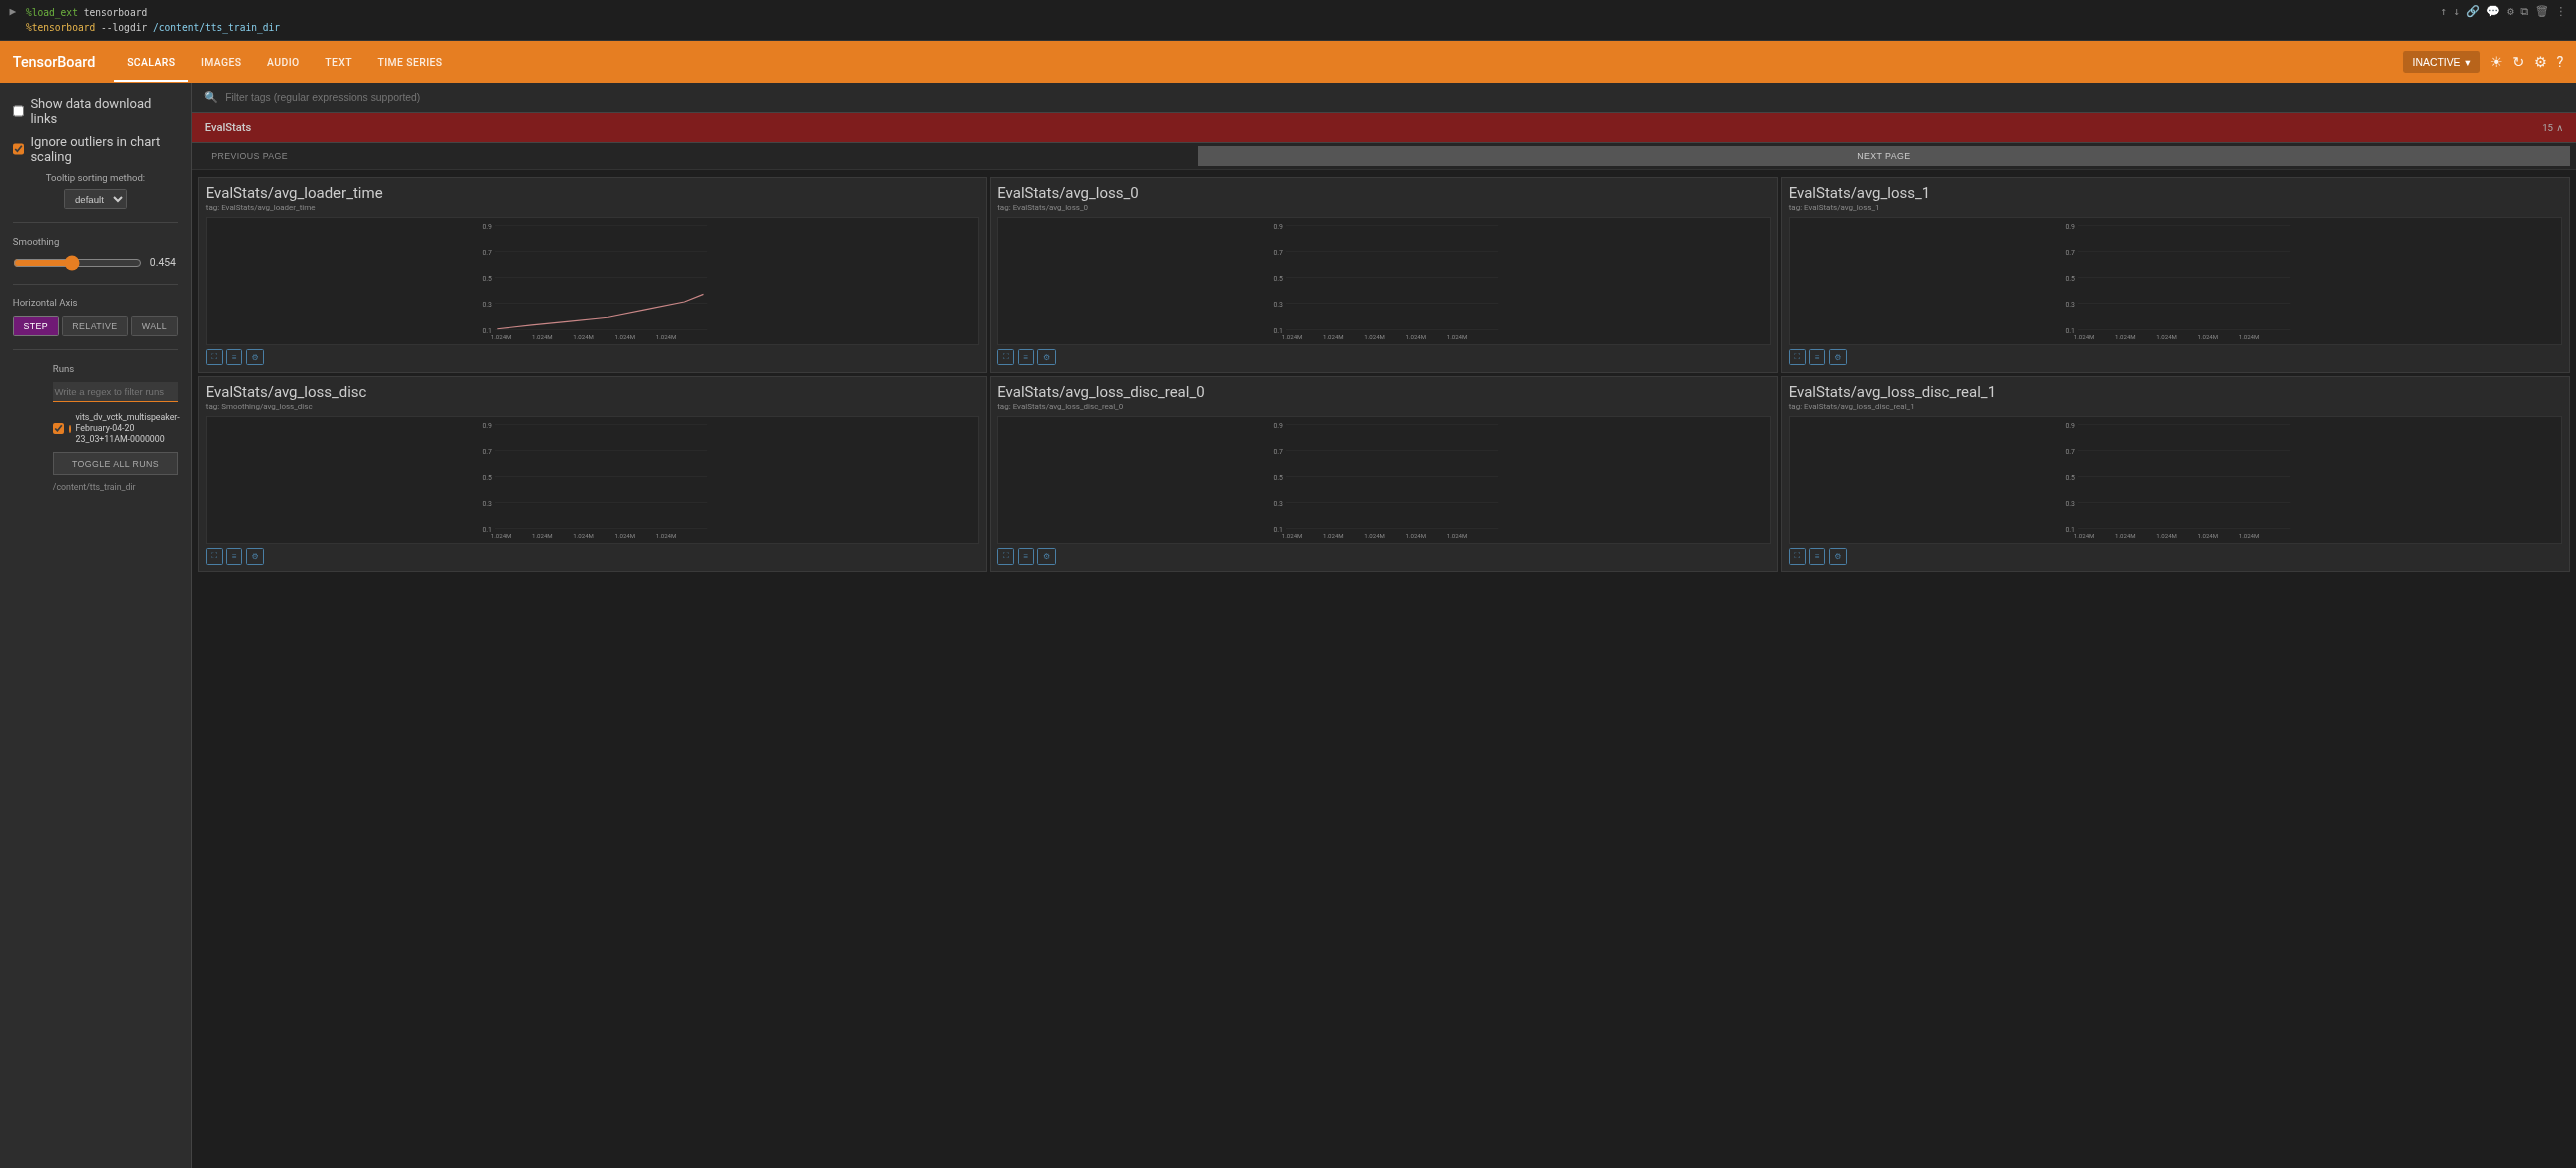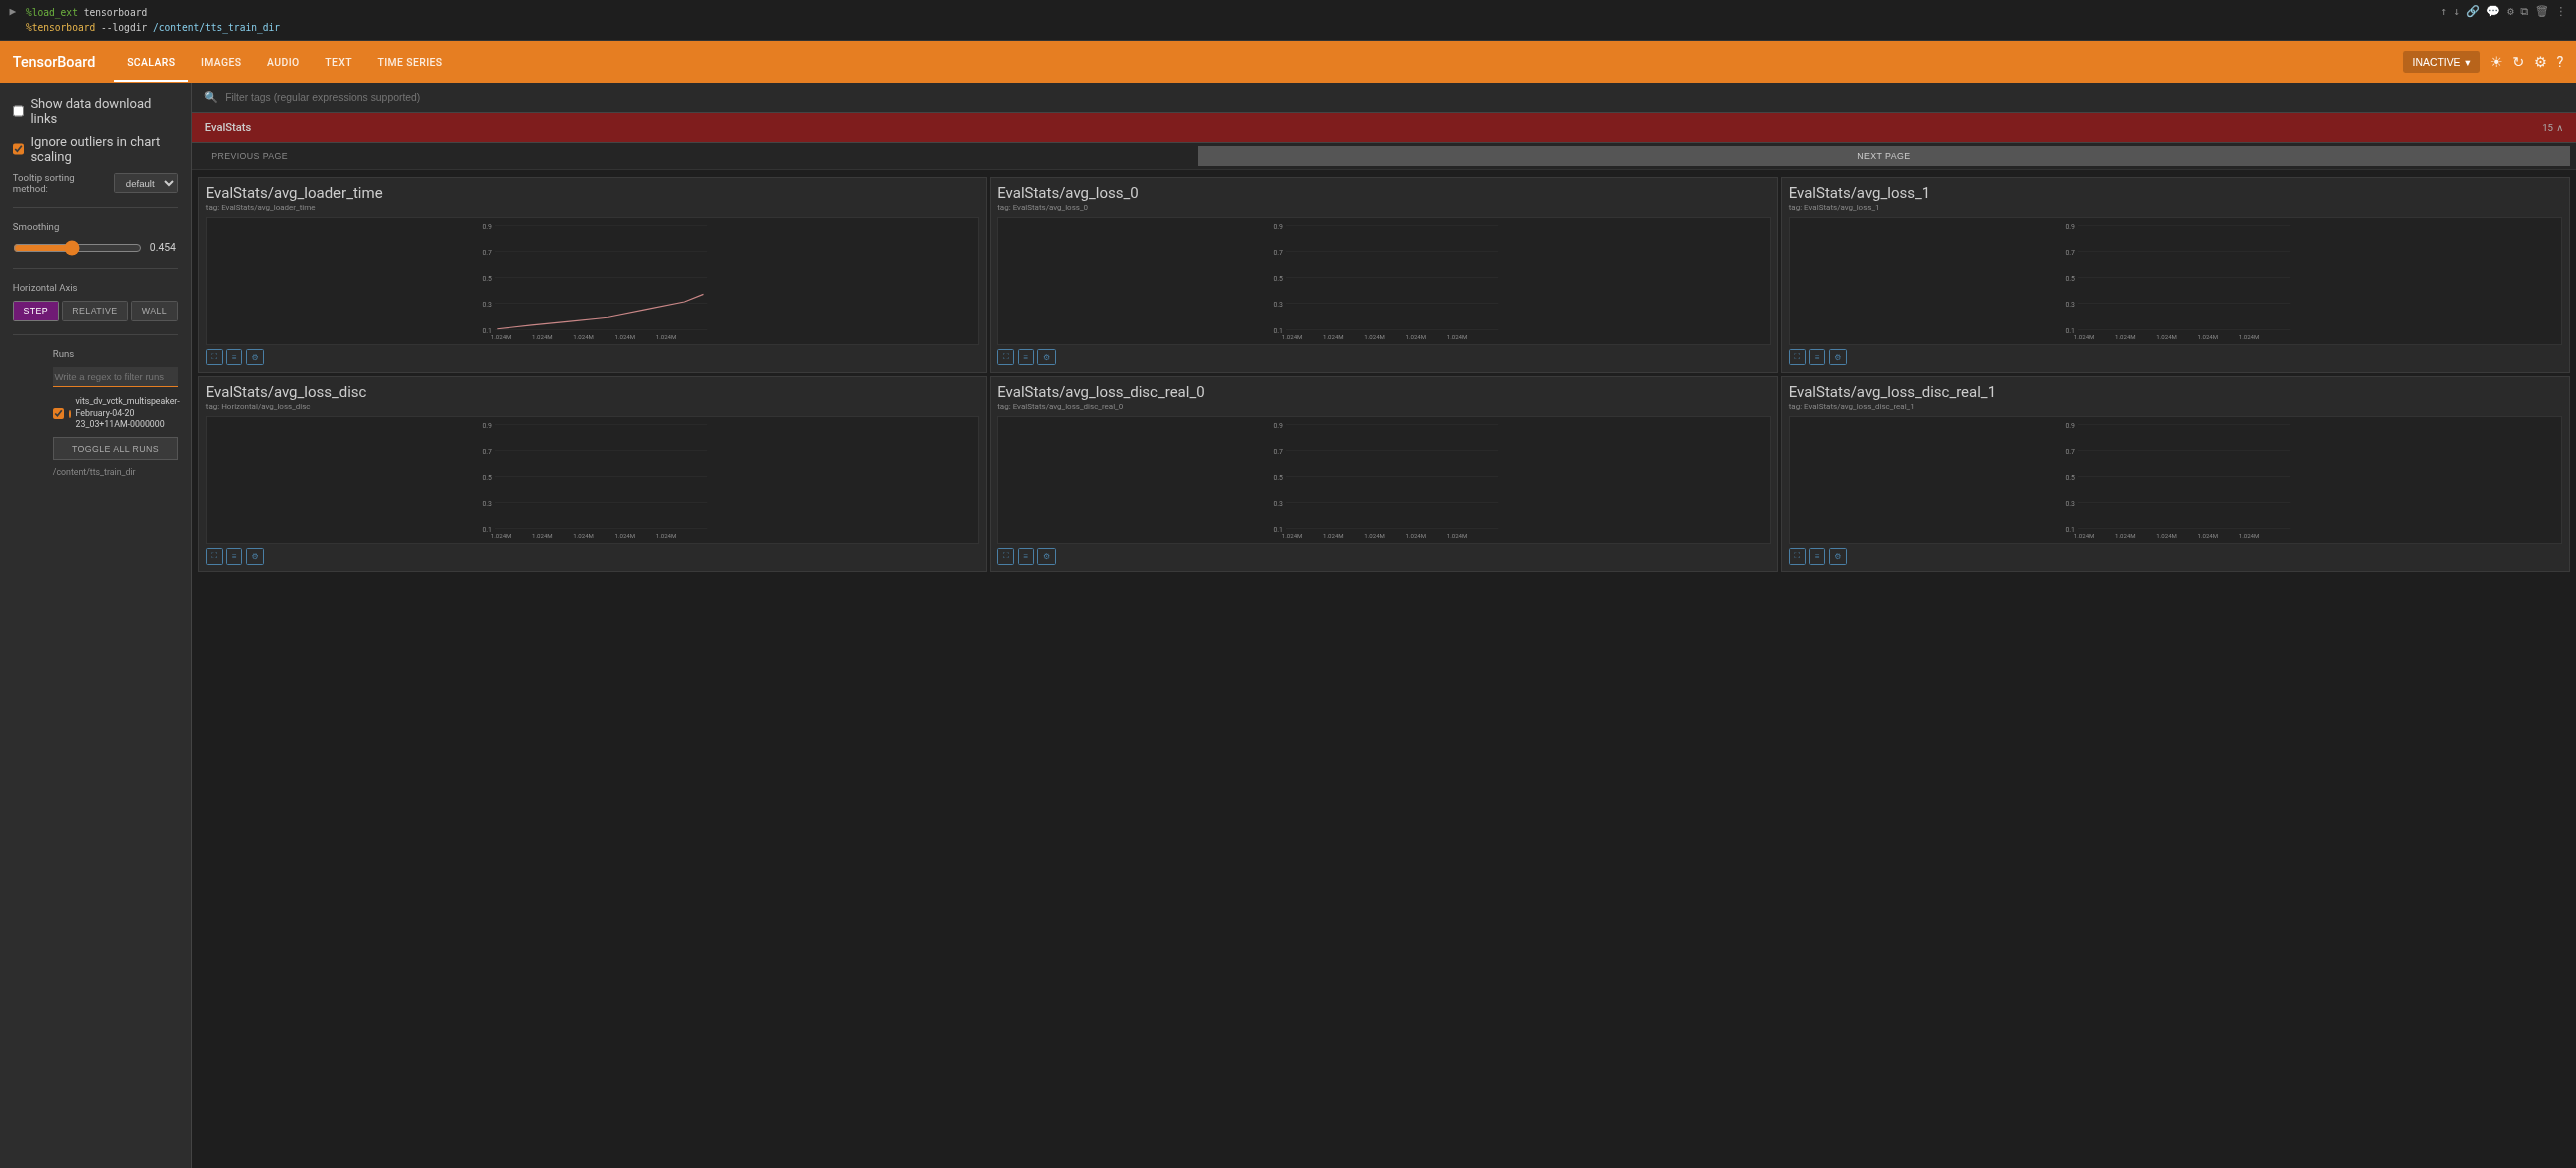--- a/index.html
+++ b/index.html
@@ -121,20 +121,21 @@
       gap: 6.4px;
       margin-bottom: 8px;
     }
     .checkbox-row input[type="checkbox"] { accent-color: #e67e22; width: 11.2px; height: 11.2px; }
     .checkbox-label { font-size: 13px; color: #ccc; }
     .tooltip-row {
       display: flex;
       align-items: center;
       gap: 6.4px;
       margin-top: 3.2px;
+      flex-direction: column;
     }
     .tooltip-label { font-size: 9.6px; color: #aaa; }
     .tooltip-select {
       background: #3a3a3a;
       border: 0.8px solid #555;
       color: #ccc;
       padding: 2.4px 6.4px;
       font-size: 9.6px;
       border-radius: 1.6px;
     }
@@ -534,21 +535,21 @@
       </svg>
     </div>
     <div class="chart-actions">
       <button class="chart-action-btn">⛶</button>
       <button class="chart-action-btn">≡</button>
       <button class="chart-action-btn">⚙</button>
     </div>
   </div>
           <div class="chart-card">
     <div class="chart-title">EvalStats/avg_loss_disc</div>
-    <div class="chart-tag">tag: Horizontal/avg_loss_disc</div>
+    <div class="chart-tag">tag: Smoothing/avg_loss_disc</div>
     <div class="chart-area">
       <svg class="chart-svg" viewBox="0 0 320 165" xmlns="http://www.w3.org/2000/svg" style="font-size:13px">
         <text x="28" y="14" class="axis-label" text-anchor="end" fill="#888" font-size="9">0.9</text>
             <line x1="32" y1="10" x2="310" y2="10" class="grid-line" stroke="#3a3a3a" stroke-width="0.5"></line>
                 <text x="28" y="48" class="axis-label" text-anchor="end" fill="#888" font-size="9">0.7</text>
             <line x1="32" y1="44" x2="310" y2="44" class="grid-line" stroke="#3a3a3a" stroke-width="0.5"></line>
                 <text x="28" y="82" class="axis-label" text-anchor="end" fill="#888" font-size="9">0.5</text>
             <line x1="32" y1="78" x2="310" y2="78" class="grid-line" stroke="#3a3a3a" stroke-width="0.5"></line>
                 <text x="28" y="116" class="axis-label" text-anchor="end" fill="#888" font-size="9">0.3</text>
             <line x1="32" y1="112" x2="310" y2="112" class="grid-line" stroke="#3a3a3a" stroke-width="0.5"></line>

